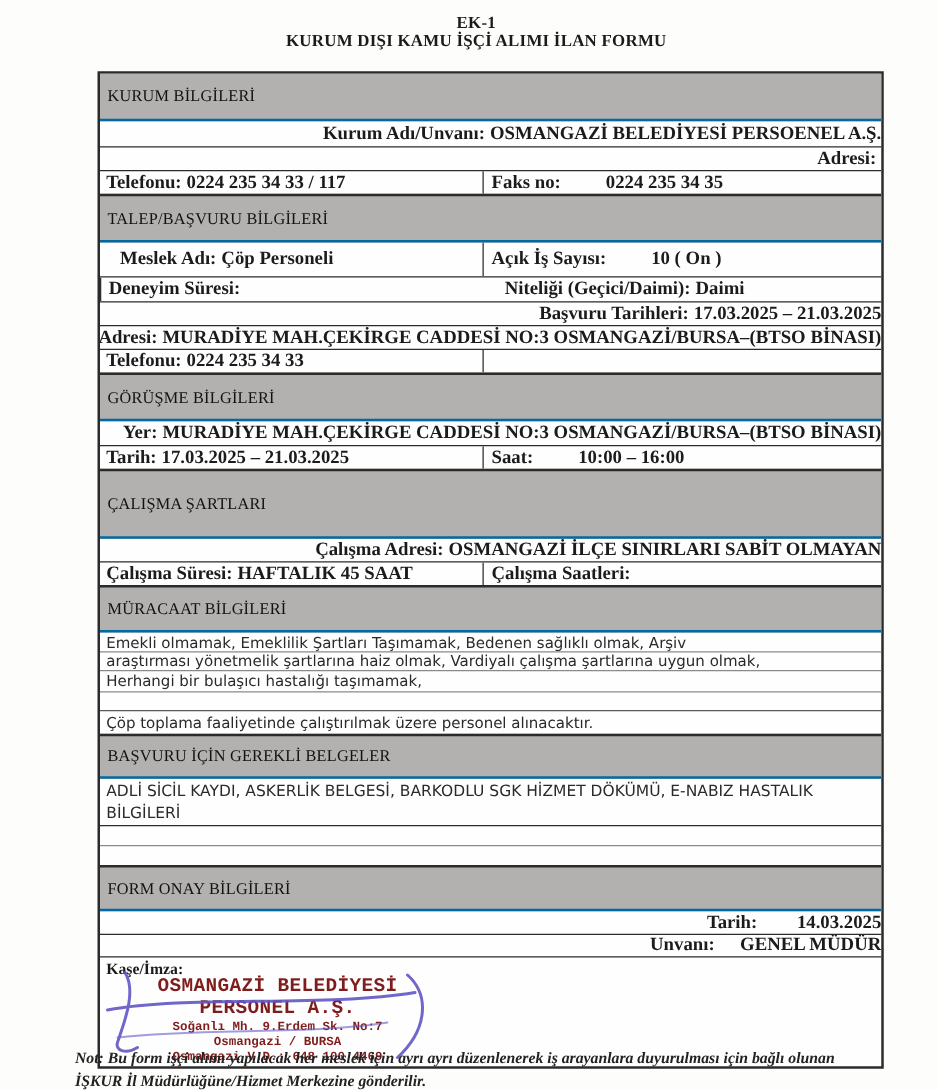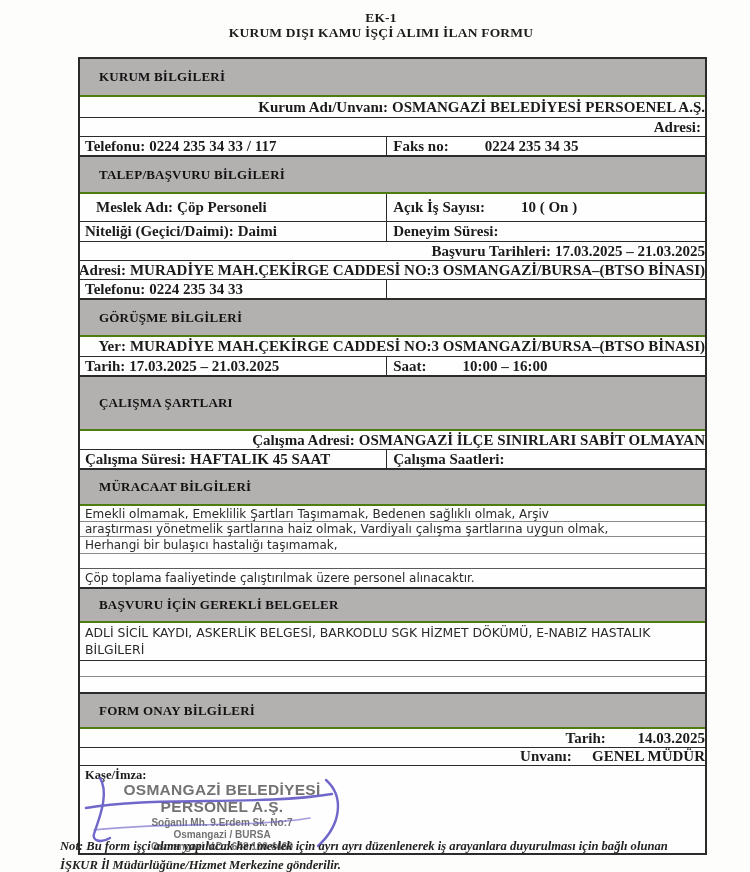--- a/index.html
+++ b/index.html
@@ -26,25 +26,25 @@
   .form-table {
     position: absolute;
     left: 78px; top: 57px;
     width: 629px;
     border: 2px solid #2b2b2b;
     background: #fefefe;
   }
   .band {
     background: #b3b0b0;
     border-top: 2px solid #2b2b2b;
-    border-bottom: 2px solid #4d7c0f;
+    border-bottom: 2px solid #0369a1;
     display: flex;
     align-items: center;
-    padding-left: 19px;
-    font-weight: bold;
+    padding-left: 6px;
+    font-weight: normal;
     font-size: 13px;
     letter-spacing: 0.2px;
     color: #121212;
   }
   .band:first-child { border-top: none; }
   .row {
     display: flex;
     align-items: center;
     padding-left: 5px;
     font-weight: bold;
@@ -95,22 +95,22 @@
     border-top: 1.5px solid #2b2b2b;
     font-weight: bold;
     font-size: 12.6px;
     padding: 2px 0 0 5px;
   }
   .stamp {
     position: absolute;
     left: 12px; top: 15px;
     width: 260px;
     text-align: center;
-    color: #737373;
-    font-family: Liberation Sans, sans-serif;
+    color: #7f1d1d;
+    font-family: Liberation Mono, monospace;
     line-height: 1.12;
   }
   .stamp .s-big { font-weight: bold; font-size: 15.5px; letter-spacing: 0.3px; }
   .stamp .s-small { font-weight: bold; font-size: 10px; margin-top: 1px; }
   .signature-svg {
     position: absolute;
     left: 0px; top: 0px;
     pointer-events: none;
   }
   .footer-note {
@@ -165,27 +165,27 @@
       <div class="cell left" style="padding-left:16px">
         <span class="lbl">Meslek Adı:</span>
         <span>Çöp Personeli</span>
       </div>
       <div class="cell right">
         <span class="lbl">Açık İş Sayısı:</span>
         <span>10 ( On )</span>
       </div>
     </div>
     <div class="row" style="height:20px; padding-left:0">
+      <div class="cell right">
+        <span class="lbl">Deneyim Süresi:</span>
+        <span></span>
+      </div>
       <div class="cell left" style="padding-left:5px">
         <span class="lbl">Niteliği (Geçici/Daimi):</span>
         <span>Daimi</span>
-      </div>
-      <div class="cell right">
-        <span class="lbl">Deneyim Süresi:</span>
-        <span></span>
       </div>
     </div>
     <div class="row" style="height:19px">
       <span class="lbl">Başvuru Tarihleri:</span>
       <span>17.03.2025 – 21.03.2025</span>
     </div>
     <div class="row" style="height:19px">
       <span class="lbl">Başvuru Adresi:</span>
       <span>MURADİYE MAH.ÇEKİRGE CADDESİ NO:3 OSMANGAZİ/BURSA–(BTSO BİNASI)</span>
     </div>

